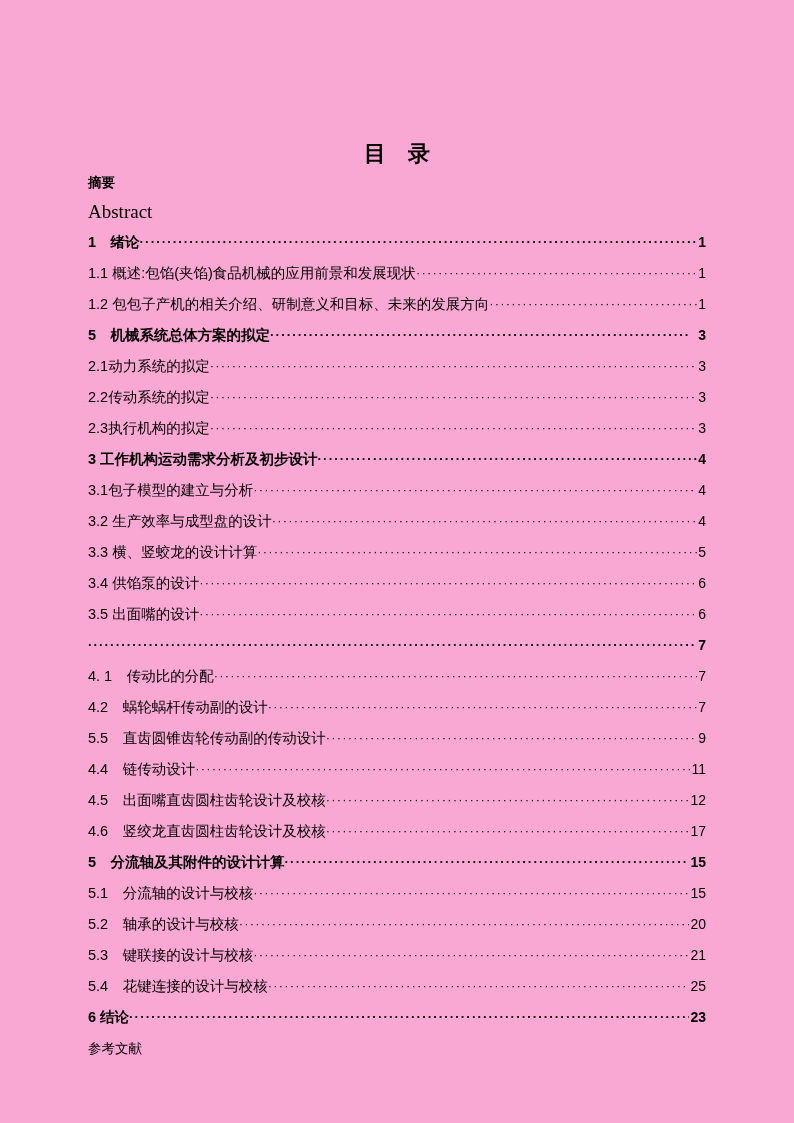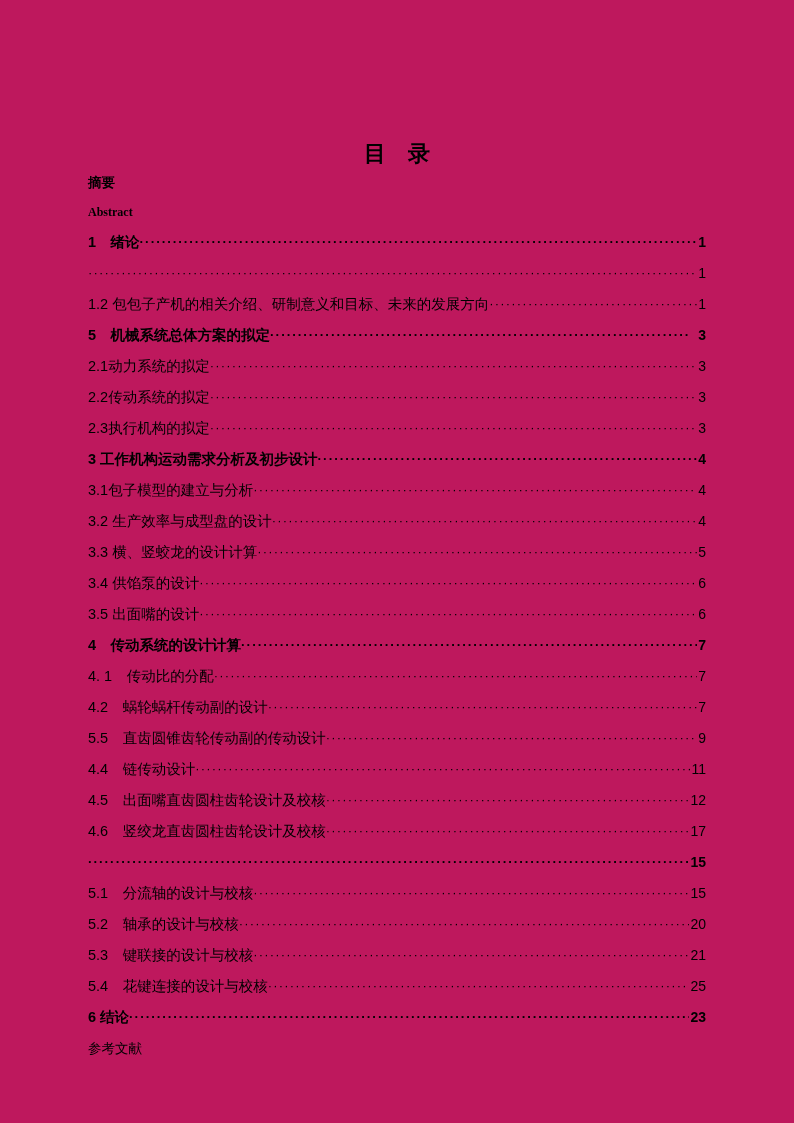--- a/index.html
+++ b/index.html
@@ -14,21 +14,21 @@
     color: #000000;
     overflow: hidden;
     position: relative;
   }
   .page {
     position: absolute;
     left: 0;
     top: 0;
     width: 794px;
     height: 1123px;
-    background: #be185d;
+    background: #f9a8d4;
   }
   .doc-title {
     position: absolute;
     left: 0;
     top: 139px;
     width: 794px;
     text-align: center;
     font-size: 22px;
     font-weight: bold;
     letter-spacing: 0px;
@@ -45,22 +45,22 @@
     line-height: 30px;
     height: 30px;
     white-space: nowrap;
     font-family: "DejaVu Sans", "Liberation Sans", sans-serif;
   }
   .plain-line.bold {
     font-weight: bold;
   }
   .plain-line.serif-bold {
     font-family: "Liberation Serif", "DejaVu Serif", serif;
-    font-weight: bold;
-    font-size: 12px;
+    font-weight: normal;
+    font-size: 19px;
   }
   .entry {
     display: flex;
     align-items: baseline;
     height: 31px;
     line-height: 31px;
     white-space: nowrap;
     font-size: 14.5px;
     font-family: Liberation Sans, sans-serif;
   }
@@ -103,20 +103,21 @@
   <div class="toc">
     <div id="toc-body">
         <div class="plain-line bold">摘要</div>
         <div class="plain-line serif-bold">Abstract</div>
         <div class="entry lvl1">
           <span class="e-label">1　绪论</span>
           <span class="e-leader">·······················································································································</span>
           <span class="e-page">1</span>
         </div>
         <div class="entry lvl2">
+          <span class="e-label">1.1 概述:包馅(夹馅)食品机械的应用前景和发展现状</span>
           <span class="e-leader">·······················································································································</span>
           <span class="e-page">1</span>
         </div>
         <div class="entry lvl2">
           <span class="e-label">1.2 包包子产机的相关介绍、研制意义和目标、未来的发展方向</span>
           <span class="e-leader">·······················································································································</span>
           <span class="e-page">1</span>
         </div>
         <div class="entry lvl1 gap-page">
           <span class="e-label">5　机械系统总体方案的拟定</span>
@@ -162,21 +163,20 @@
           <span class="e-label">3.4 供馅泵的设计</span>
           <span class="e-leader">·······················································································································</span>
           <span class="e-page">6</span>
         </div>
         <div class="entry lvl2">
           <span class="e-label">3.5 出面嘴的设计</span>
           <span class="e-leader">·······················································································································</span>
           <span class="e-page">6</span>
         </div>
         <div class="entry lvl1">
-          <span class="e-label">4　传动系统的设计计算</span>
           <span class="e-leader">·······················································································································</span>
           <span class="e-page">7</span>
         </div>
         <div class="entry lvl2">
           <span class="e-label">4. 1　传动比的分配</span>
           <span class="e-leader">·······················································································································</span>
           <span class="e-page">7</span>
         </div>
         <div class="entry lvl2">
           <span class="e-label">4.2　蜗轮蜗杆传动副的设计</span>
@@ -197,20 +197,21 @@
           <span class="e-label">4.5　出面嘴直齿圆柱齿轮设计及校核</span>
           <span class="e-leader">·······················································································································</span>
           <span class="e-page">12</span>
         </div>
         <div class="entry lvl2">
           <span class="e-label">4.6　竖绞龙直齿圆柱齿轮设计及校核</span>
           <span class="e-leader">·······················································································································</span>
           <span class="e-page">17</span>
         </div>
         <div class="entry lvl1">
+          <span class="e-label">5　分流轴及其附件的设计计算</span>
           <span class="e-leader">·······················································································································</span>
           <span class="e-page">15</span>
         </div>
         <div class="entry lvl2">
           <span class="e-label">5.1　分流轴的设计与校核</span>
           <span class="e-leader">·······················································································································</span>
           <span class="e-page">15</span>
         </div>
         <div class="entry lvl2">
           <span class="e-label">5.2　轴承的设计与校核</span>

